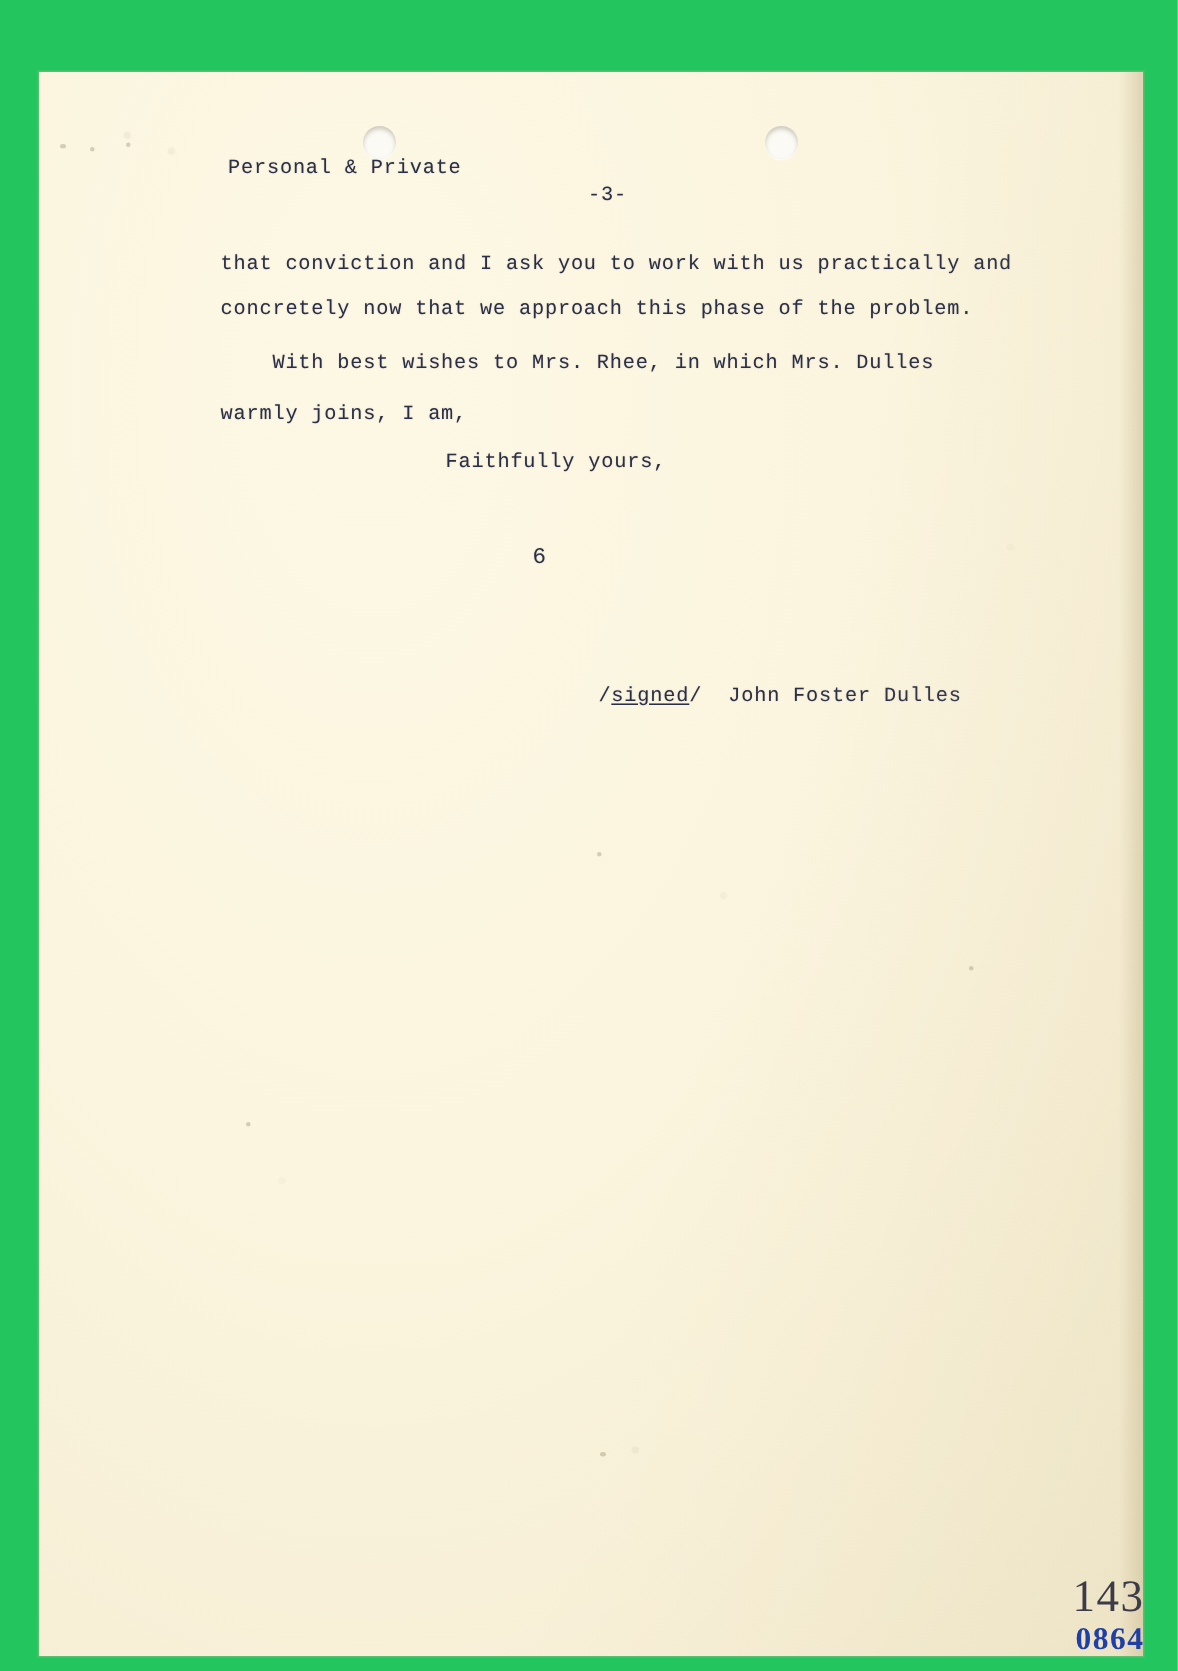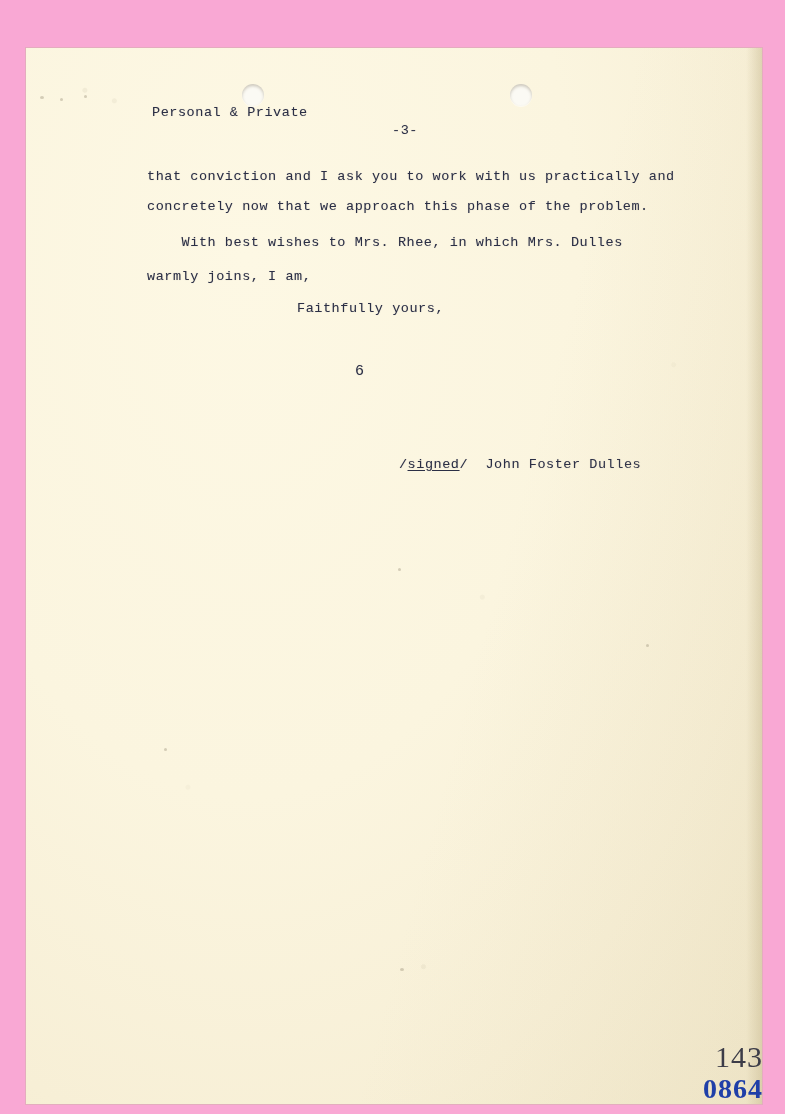--- a/index.html
+++ b/index.html
@@ -11,21 +11,21 @@
     height: 1114px;
     background: #ffffff;
     font-family: "Liberation Sans", sans-serif;
     overflow: hidden;
   }
 
   #scan {
     position: relative;
     width: 785px;
     height: 1114px;
-    background: #f9a8d4;
+    background: #22c55e;
   }
 
   
   #page-sheet {
     position: absolute;
     left: 26px;
     top: 48px;
     width: 736px;
     height: 1056px;
     background:
@@ -120,21 +120,21 @@
     text-align: right;
     font-family: "Liberation Serif", serif;
     line-height: 1.08;
   }
   #archive-top {
     font-size: 30px;
     color: #3c3c48;
     letter-spacing: 1px;
   }
   #archive-bottom {
-    font-size: 28px;
+    font-size: 21px;
     color: #1f3fa8;
     font-weight: bold;
     letter-spacing: 1px;
   }
 </style>
 </head>
 <body>
 
 <div id="scan">
 

